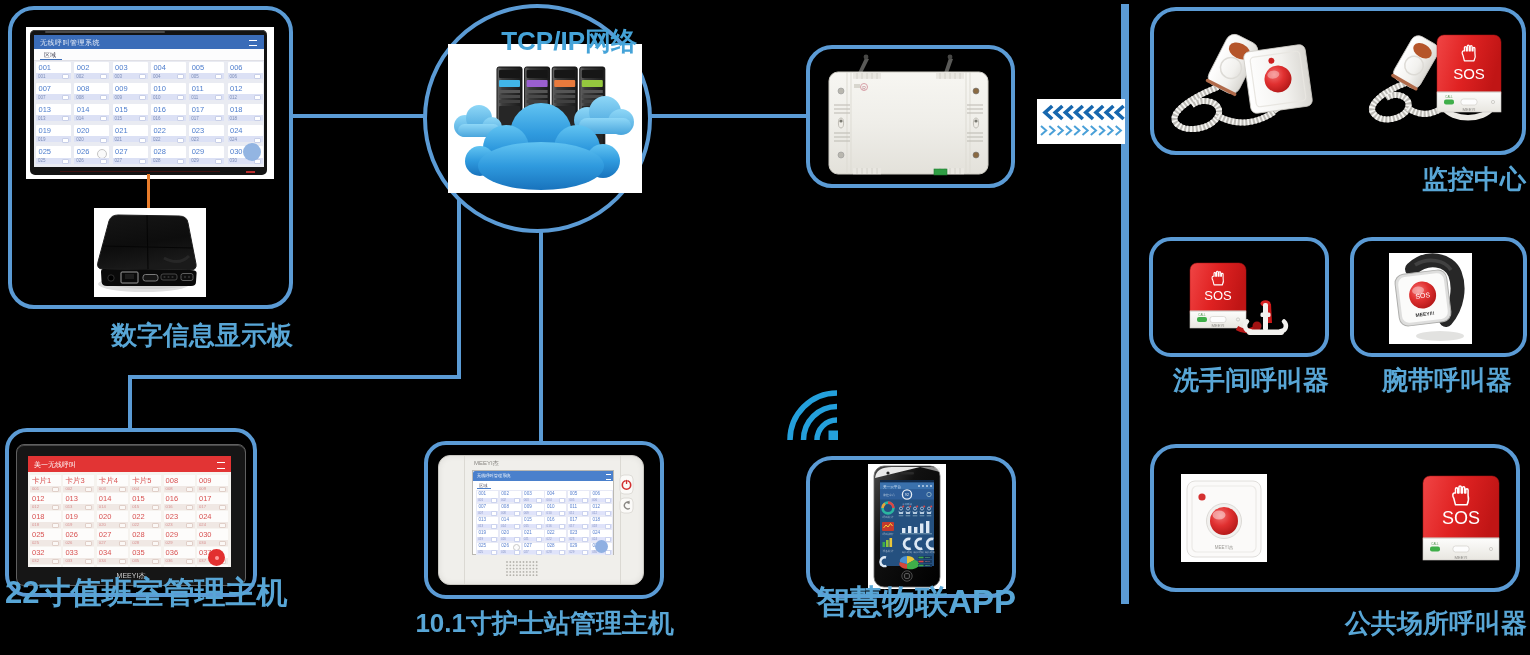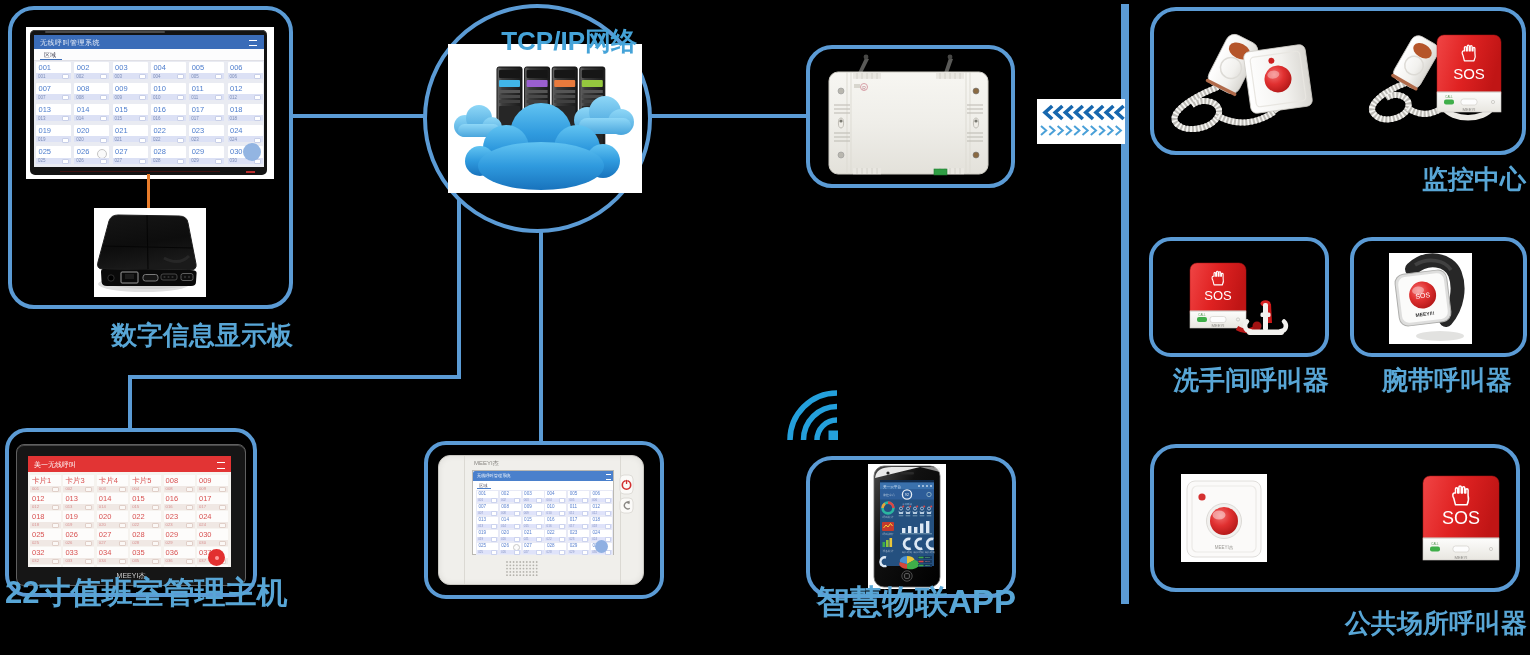--- a/index.html
+++ b/index.html
@@ -1293,14 +1293,15 @@
 <rect x="42.5" y="42.5" width="9.5" height="9.5" fill="#24a0dc"></rect>
 </svg>
 
 <div class="lbl" style="left:8px;top:318px;width:285px;font-size:26px;">数字信息显示板</div>
 <div class="lbl" style="left:437px;top:24px;width:200px;font-size:26px;color:#45a3d8;">TCP/IP网络</div>
 <div class="lbl" style="left:1150px;top:162px;width:376px;font-size:26px;">监控中心</div>
 <div class="lbl" style="left:1149px;top:363px;width:180px;font-size:26px;">洗手间呼叫器</div>
 <div class="lbl" style="left:1157px;top:606px;width:370px;font-size:26px;">公共场所呼叫器</div>
 <div class="lbl" style="left:1335px;top:363px;width:177px;font-size:26px;">腕带呼叫器</div>
 <div class="lbl" style="left:5px;top:572px;width:252px;font-size:31px;">22寸值班室管理主机</div>
+<div class="lbl" style="left:414px;top:606px;width:260px;font-size:26px;">10.1寸护士站管理主机</div>
 <div class="lbl" style="left:806px;top:580px;width:210px;font-size:33px;">智慧物联APP</div>
 </div>
 
 </body></html>

